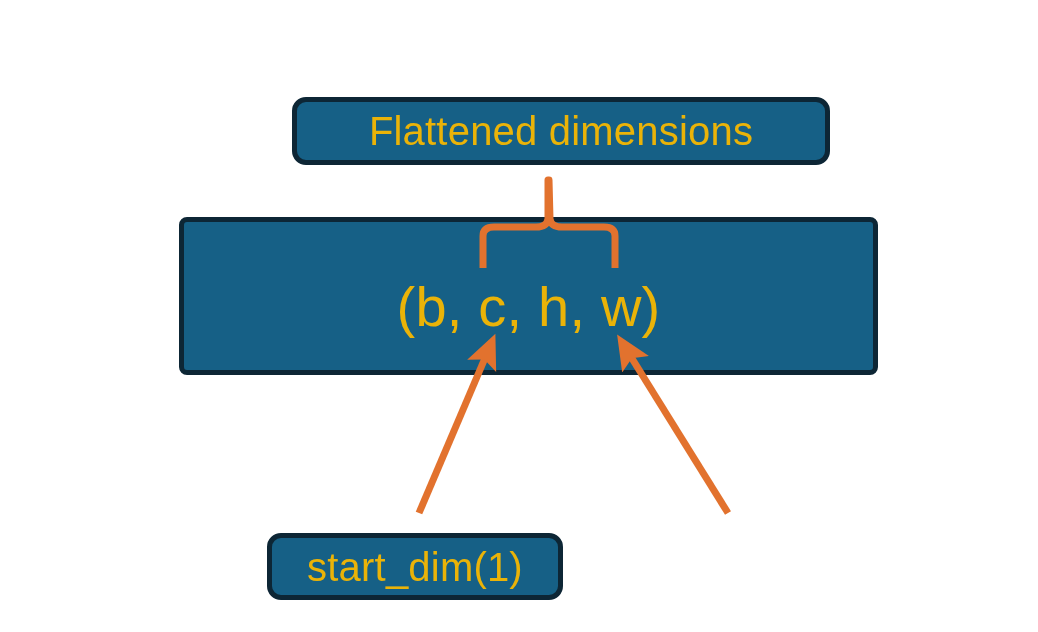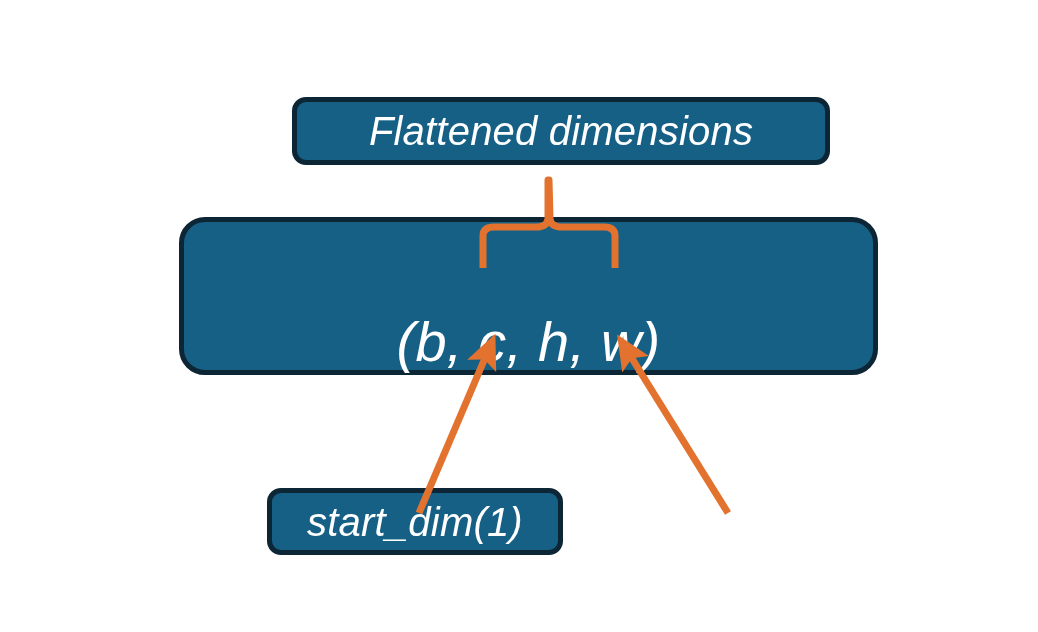--- a/index.html
+++ b/index.html
@@ -23,58 +23,57 @@
     background: #166086;
     border: 5px solid #0d2635;
     border-radius: 16px;
     display: flex;
     align-items: center;
     justify-content: center;
     color: #ffffff;
     z-index: 2;
   }
   .node-label {
-    color: #ffffff;
+    color: #eab308;
     font-weight: 400;
     line-height: 1;
     white-space: nowrap;
     letter-spacing: 0.2px;
-    font-style: italic;
   }
 
   
   #node-flattened {
     left: 292px;
     top: 97px;
     width: 538px;
     height: 68px;
     border-radius: 14px;
   }
   #node-flattened .node-label {
     font-size: 40px;
   }
 
   
   #node-shape {
     left: 179px;
     top: 217px;
     width: 699px;
     height: 158px;
-    border-radius: 26px;
-    align-items: flex-end;
+    border-radius: 8px;
+    align-items: flex-start;
   }
   #node-shape .node-label {
     font-size: 56px;
     margin-top: 57px;
   }
 
   
   #node-start-dim {
     left: 267px;
-    top: 488px;
+    top: 533px;
     width: 296px;
     height: 67px;
     border-radius: 14px;
   }
   #node-end-dim {
     left: 580px;
     top: 514px;
     width: 298px;
     height: 67px;
     border-radius: 14px;

